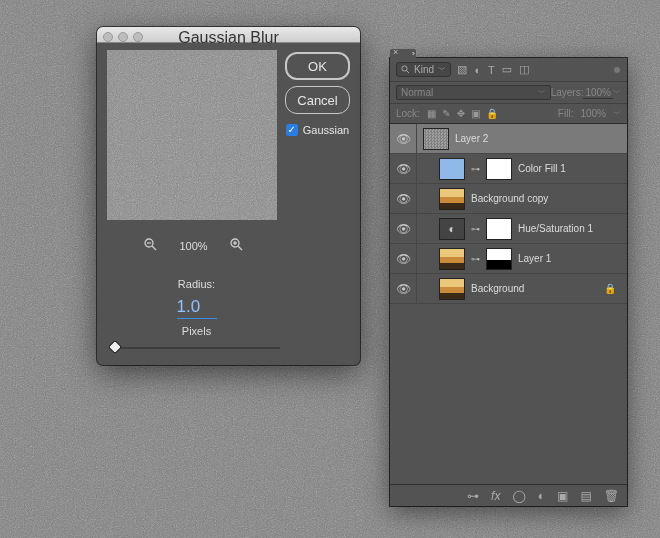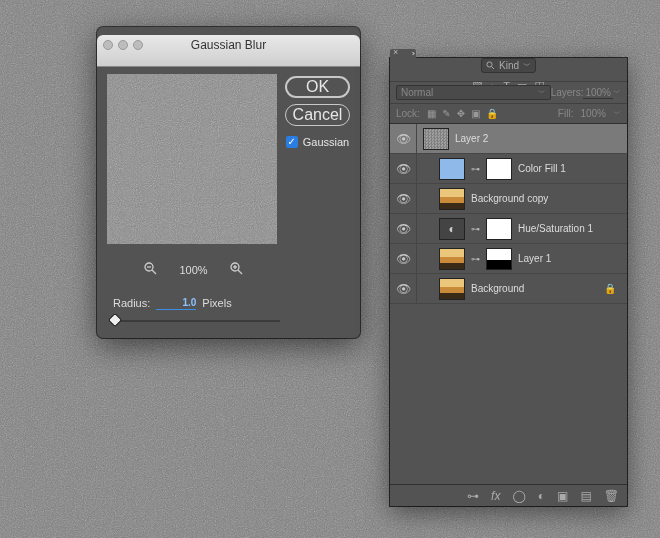--- a/index.html
+++ b/index.html
@@ -20,57 +20,56 @@
   .dialog {
     position: absolute;
     left: 97px; top: 27px;
     width: 263px;
     background: #535353;
     border-radius: 6px;
     box-shadow: 0 8px 30px rgba(0,0,0,.55), 0 0 0 1px rgba(0,0,0,.6);
     color: #e6e6e6;
   }
   .dialog .titlebar {
-    height: 32px;
+    height: 16px;
     background: linear-gradient(#e8e8e8,#cfcfcf);
     border-radius: 6px 6px 0 0;
     border-bottom: 1px solid #888;
     text-align: center;
-    font-size: 12px;
+    font-size: 16px;
     color: #333;
     line-height: 21px;
     position: relative;
-    margin-top: 8px;
   }
   .traffic { position:absolute; left:6px; top:5px; display:flex; gap:5px;}
   .traffic span { width:10px;height:10px;border-radius:50%;background:#bdbdbd;border:.5px solid #9a9a9a;}
   .dialog .body { padding: 7px 10px 12px 10px; display:flex; gap:8px; }
   .preview-box {
     width:170px;height:170px;
     background:#888; position:relative; overflow:hidden;
   }
   .preview-box svg{width:100%;height:100%;}
   .right-col { flex:1; display:flex; flex-direction:column; gap:6px; align-items:stretch; padding-top:2px;}
   .pill-btn {
     border:1px solid #c8c8c8; border-radius:12px;
     background:transparent; color:#e6e6e6;
-    height:22px; font-size:16px; cursor:pointer;
+    height:28px; font-size:13px; cursor:pointer;
   }
   .pill-btn.primary { border-width:2px; }
   .preview-check { display:flex; align-items:center; gap:5px; margin-top:4px; justify-content:center;}
   .preview-check .box{
     width:12px;height:12px;background:#2a7de1;border-radius:2px;
     display:flex;align-items:center;justify-content:center;color:#fff;font-size:10px;line-height:1;
   }
   .zoom-row{ display:flex;align-items:center;justify-content:center;gap:22px;color:#ddd;margin-top:6px; padding-right:70px;}
   .zoom-row .mag{ font-size:12px; cursor:pointer;}
-  .radius-row{ display:flex;align-items:center;gap:6px;color:#ddd;margin-top:18px;padding-left:6px; padding-right:70px;}
+  .radius-row{ display:flex;align-items:center;gap:6px;color:#ddd;margin-top:24px;padding-left:6px; padding-right:70px;flex-direction:column;}
   .radius-row .val{
     width:40px;background:#535353;border:none;border-bottom:1px solid #3a8ee6;
-    color:#8fc2ff;text-align:right;font-size:10px;padding:1px 0;font-weight:bold;
+    color:#8fc2ff;text-align:left;font-size:17px;padding:1px 0;
   }
   .slider{ position:relative;height:14px;margin:4px 70px 0 6px;}
   .slider .track{position:absolute;left:0;right:0;top:6px;height:2px;background:#3b3b3b;}
   .slider .thumb{position:absolute;left:0;top:1px;width:10px;height:10px;border-radius:2px;background:#eee;transform:translateX(-3px) rotate(45deg);}
   .below{ padding:0 10px 10px 10px;}
 
   
   .panel {
     position:absolute; left:390px; top:58px;
     width:237px; height:448px;
@@ -80,21 +79,21 @@
   }
   .panel .drag-tab{
     position:absolute; top:-9px; left:0; width:26px;height:9px;background:#535353;
     border-top-left-radius:2px;border-top-right-radius:2px;
   }
   .panel .drag-tab .x{position:absolute;left:3px;top:-2px;font-size:9px;color:#bbb;}
   .panel .drag-tab .m{position:absolute;right:3px;top:0;font-size:8px;color:#bbb;letter-spacing:-2px;}
   .panel-tabbar{height:22px;border-bottom:1px solid #2f2f2f;display:flex;align-items:center;padding:0 4px;position:relative;}
   .panel-tabbar .tab{font-size:11px;color:#ddd;padding:4px 6px;}
   .panel-tabbar .menu{position:absolute;right:4px;top:4px;color:#bbb;font-size:12px;cursor:pointer;}
-  .filter-row{height:24px;display:flex;align-items:center;padding:0 6px;gap:6px;border-bottom:1px solid #404040;flex-direction:column;}
+  .filter-row{height:24px;display:flex;align-items:center;padding:0 6px;gap:6px;border-bottom:1px solid #404040;}
   .filter-row .search{
     display:flex;align-items:center;gap:4px;background:#464646;border:1px solid #333;
     border-radius:3px;padding:1px 4px;color:#aaa;font-size:10px;
   }
   .filter-icons{display:flex;gap:7px;color:#aaa;font-size:11px;align-items:center;}
   .filter-icons span{cursor:pointer;}
   .blend-row{height:22px;display:flex;align-items:center;padding:0 6px;border-bottom:1px solid #404040;color:#888;}
   .blend-row .sel{flex:1;background:#4a4a4a;border:1px solid #333;border-radius:2px;padding:1px 4px;font-size:10px;display:flex;justify-content:space-between;align-items:center;color:#888;}
   .blend-row .lbl{font-size:10px;}
   .blend-row .val{font-size:10px;border-bottom:1px solid #333;padding:0 2px;}

